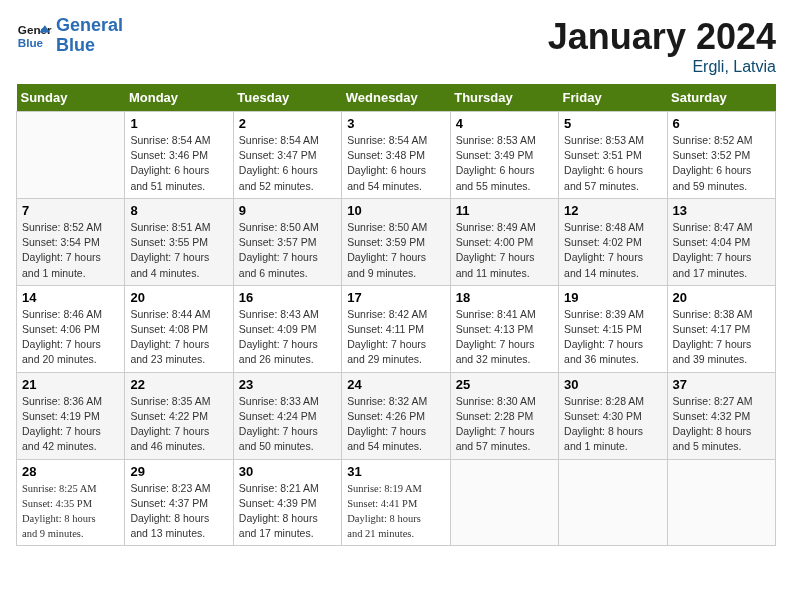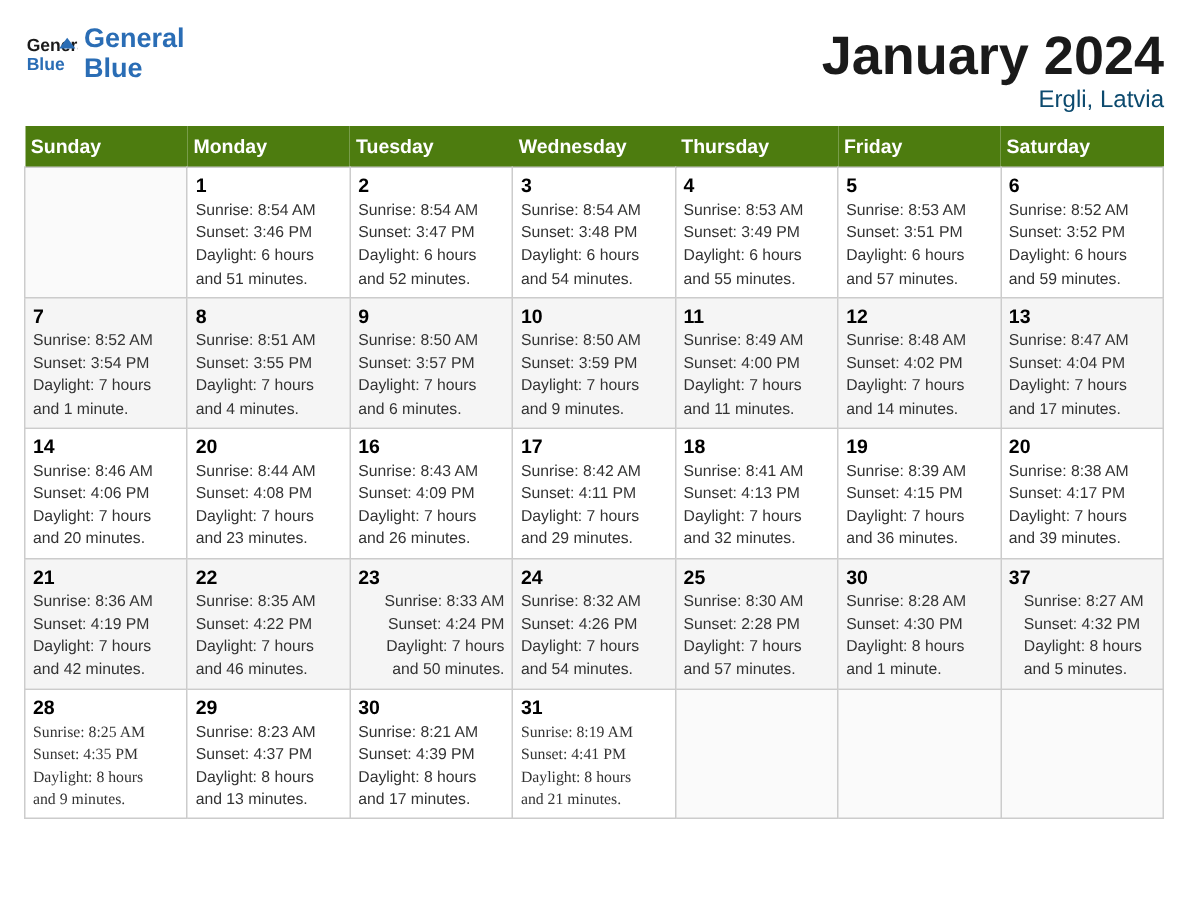--- a/index.html
+++ b/index.html
@@ -277,21 +277,21 @@
         </td>
         <td>
           <div class="day-num">22</div>
           <div class="day-info" style="white-space: pre-line;">Sunrise: 8:35 AM
 Sunset: 4:22 PM
 Daylight: 7 hours
 and 46 minutes.</div>
         </td>
         <td>
           <div class="day-num">23</div>
-          <div class="day-info" style="white-space: pre-line; text-align: right;">Sunrise: 8:33 AM
+          <div class="day-info" style="white-space: pre-line;">Sunrise: 8:33 AM
 Sunset: 4:24 PM
 Daylight: 7 hours
 and 50 minutes.</div>
         </td>
         <td>
           <div class="day-num">24</div>
           <div class="day-info" style="white-space: pre-line;">Sunrise: 8:32 AM
 Sunset: 4:26 PM
 Daylight: 7 hours
 and 54 minutes.</div>
@@ -305,21 +305,21 @@
         </td>
         <td>
           <div class="day-num">30</div>
           <div class="day-info" style="white-space: pre-line;">Sunrise: 8:28 AM
 Sunset: 4:30 PM
 Daylight: 8 hours
 and 1 minute.</div>
         </td>
         <td>
           <div class="day-num">37</div>
-          <div class="day-info" style="white-space: pre-line; margin-left: 10px;">Sunrise: 8:27 AM
+          <div class="day-info" style="white-space: pre-line;">Sunrise: 8:27 AM
 Sunset: 4:32 PM
 Daylight: 8 hours
 and 5 minutes.</div>
         </td>
       </tr>
       <tr>
         <td>
           <div class="day-num">28</div>
           <div class="day-info" style="white-space: pre-line; font-family: Liberation Serif, serif;">Sunrise: 8:25 AM
 Sunset: 4:35 PM

